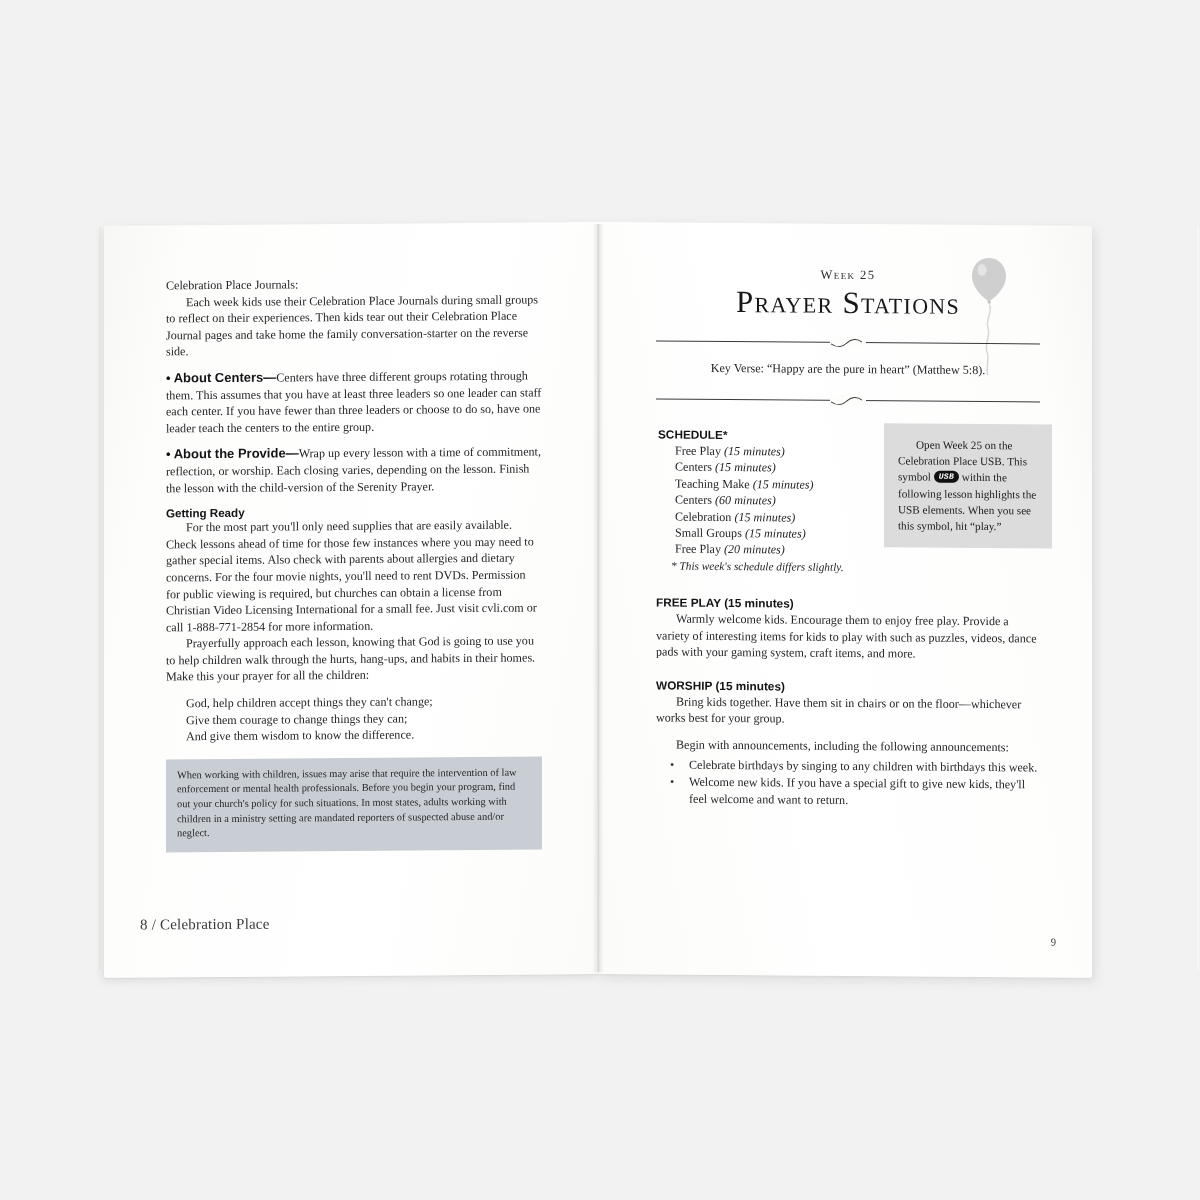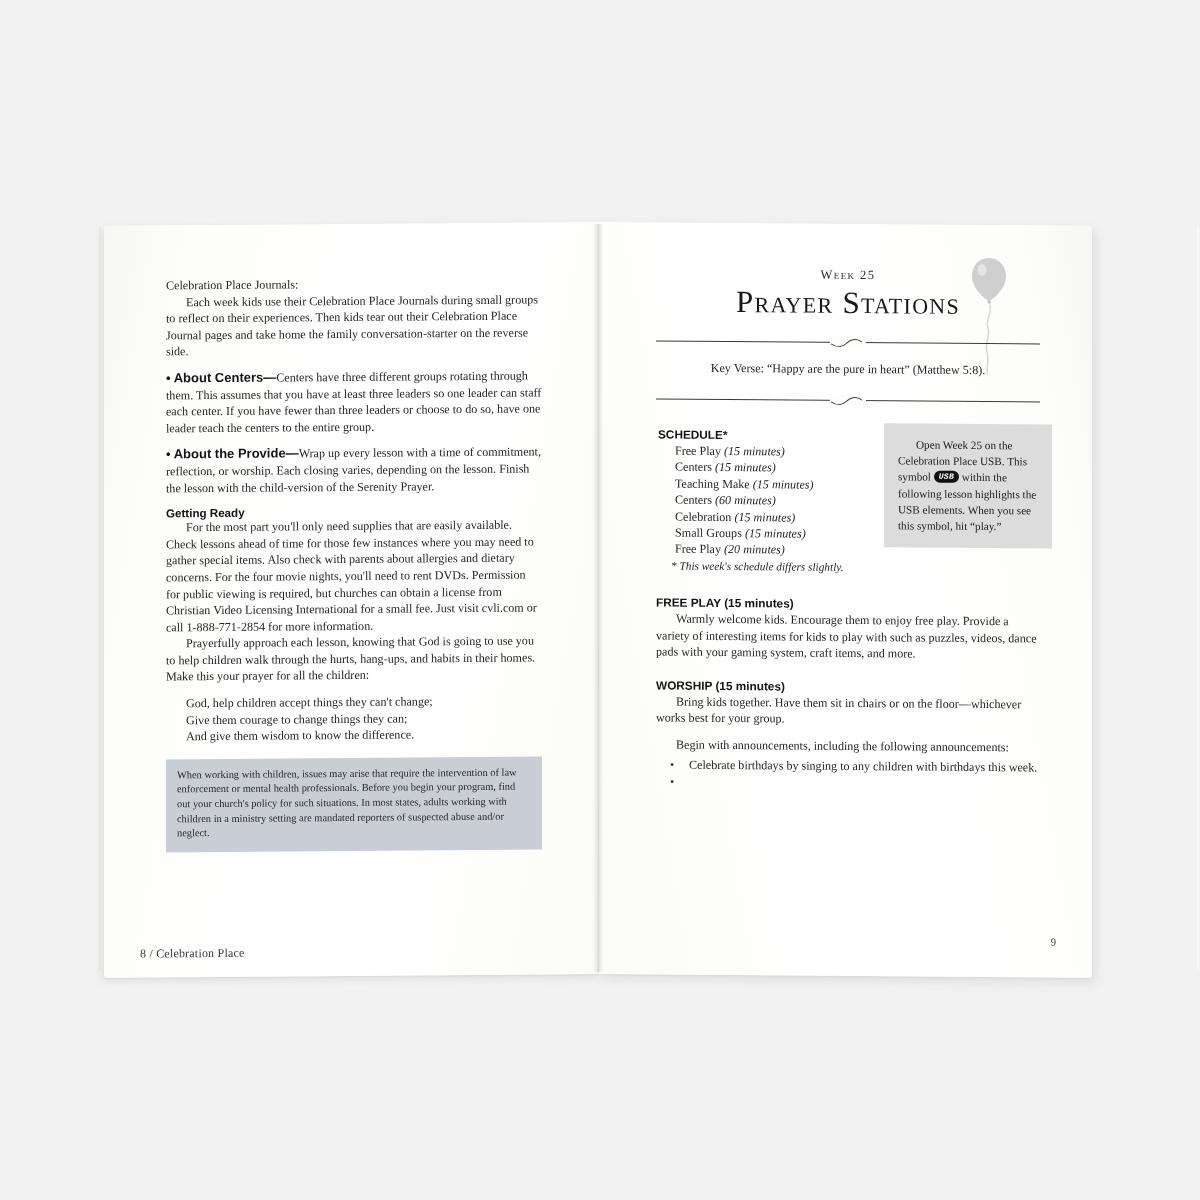--- a/index.html
+++ b/index.html
@@ -64,22 +64,22 @@
   .bold-inline{font-family:"Liberation Sans",sans-serif;font-weight:bold;font-size:13px;color:#141416;}
 
   
   .lp{left:62px;top:52px;width:376px;}
   .shade{
     background:#c9ced4;color:#26282c;
     padding:9px 11px 11px 11px;
     font-size:10.4px;line-height:14.6px;
   }
   .folio{
-    position:absolute;left:36px;bottom:16px;
-    font-size:12px;color:#3a3a3c;letter-spacing:.2px;
+    position:absolute;left:36px;bottom:44px;
+    font-size:15px;color:#3a3a3c;letter-spacing:.2px;
   }
   .folio-r{
     position:absolute;right:36px;bottom:30px;
     font-size:10.6px;color:#3a3a3c;
   }
 
   
   .rp{left:58px;top:44px;width:384px;}
   .week{
     text-align:center;font-size:12.6px;color:#2b2b2d;
@@ -226,21 +226,21 @@
           <p class="body-txt indent">Warmly welcome kids. Encourage them to enjoy free play. Provide a variety of interesting items for kids to play with such as puzzles, videos, dance pads with your gaming system, craft items, and more.</p>
         </div>
 
         <div class="sec">
           <h3>WORSHIP (15 minutes)</h3>
           <p class="body-txt indent">Bring kids together. Have them sit in chairs or on the floor—whichever works best for your group.</p>
           <div class="gap"></div>
           <p class="body-txt indent">Begin with announcements, including the following announcements:</p>
           <ul class="bul">
             <li><span class="dot">•</span><span>Celebrate birthdays by singing to any children with birthdays this week.</span></li>
-            <li><span class="dot">•</span></li>
+            <li><span class="dot">•</span><span>Welcome new kids. If you have a special gift to give new kids, they'll feel welcome and want to return.</span></li>
           </ul>
         </div>
 
       </div>
 
       <div class="folio-r">9</div>
     </div>
 
     <div class="gutter"></div>
   </div>

